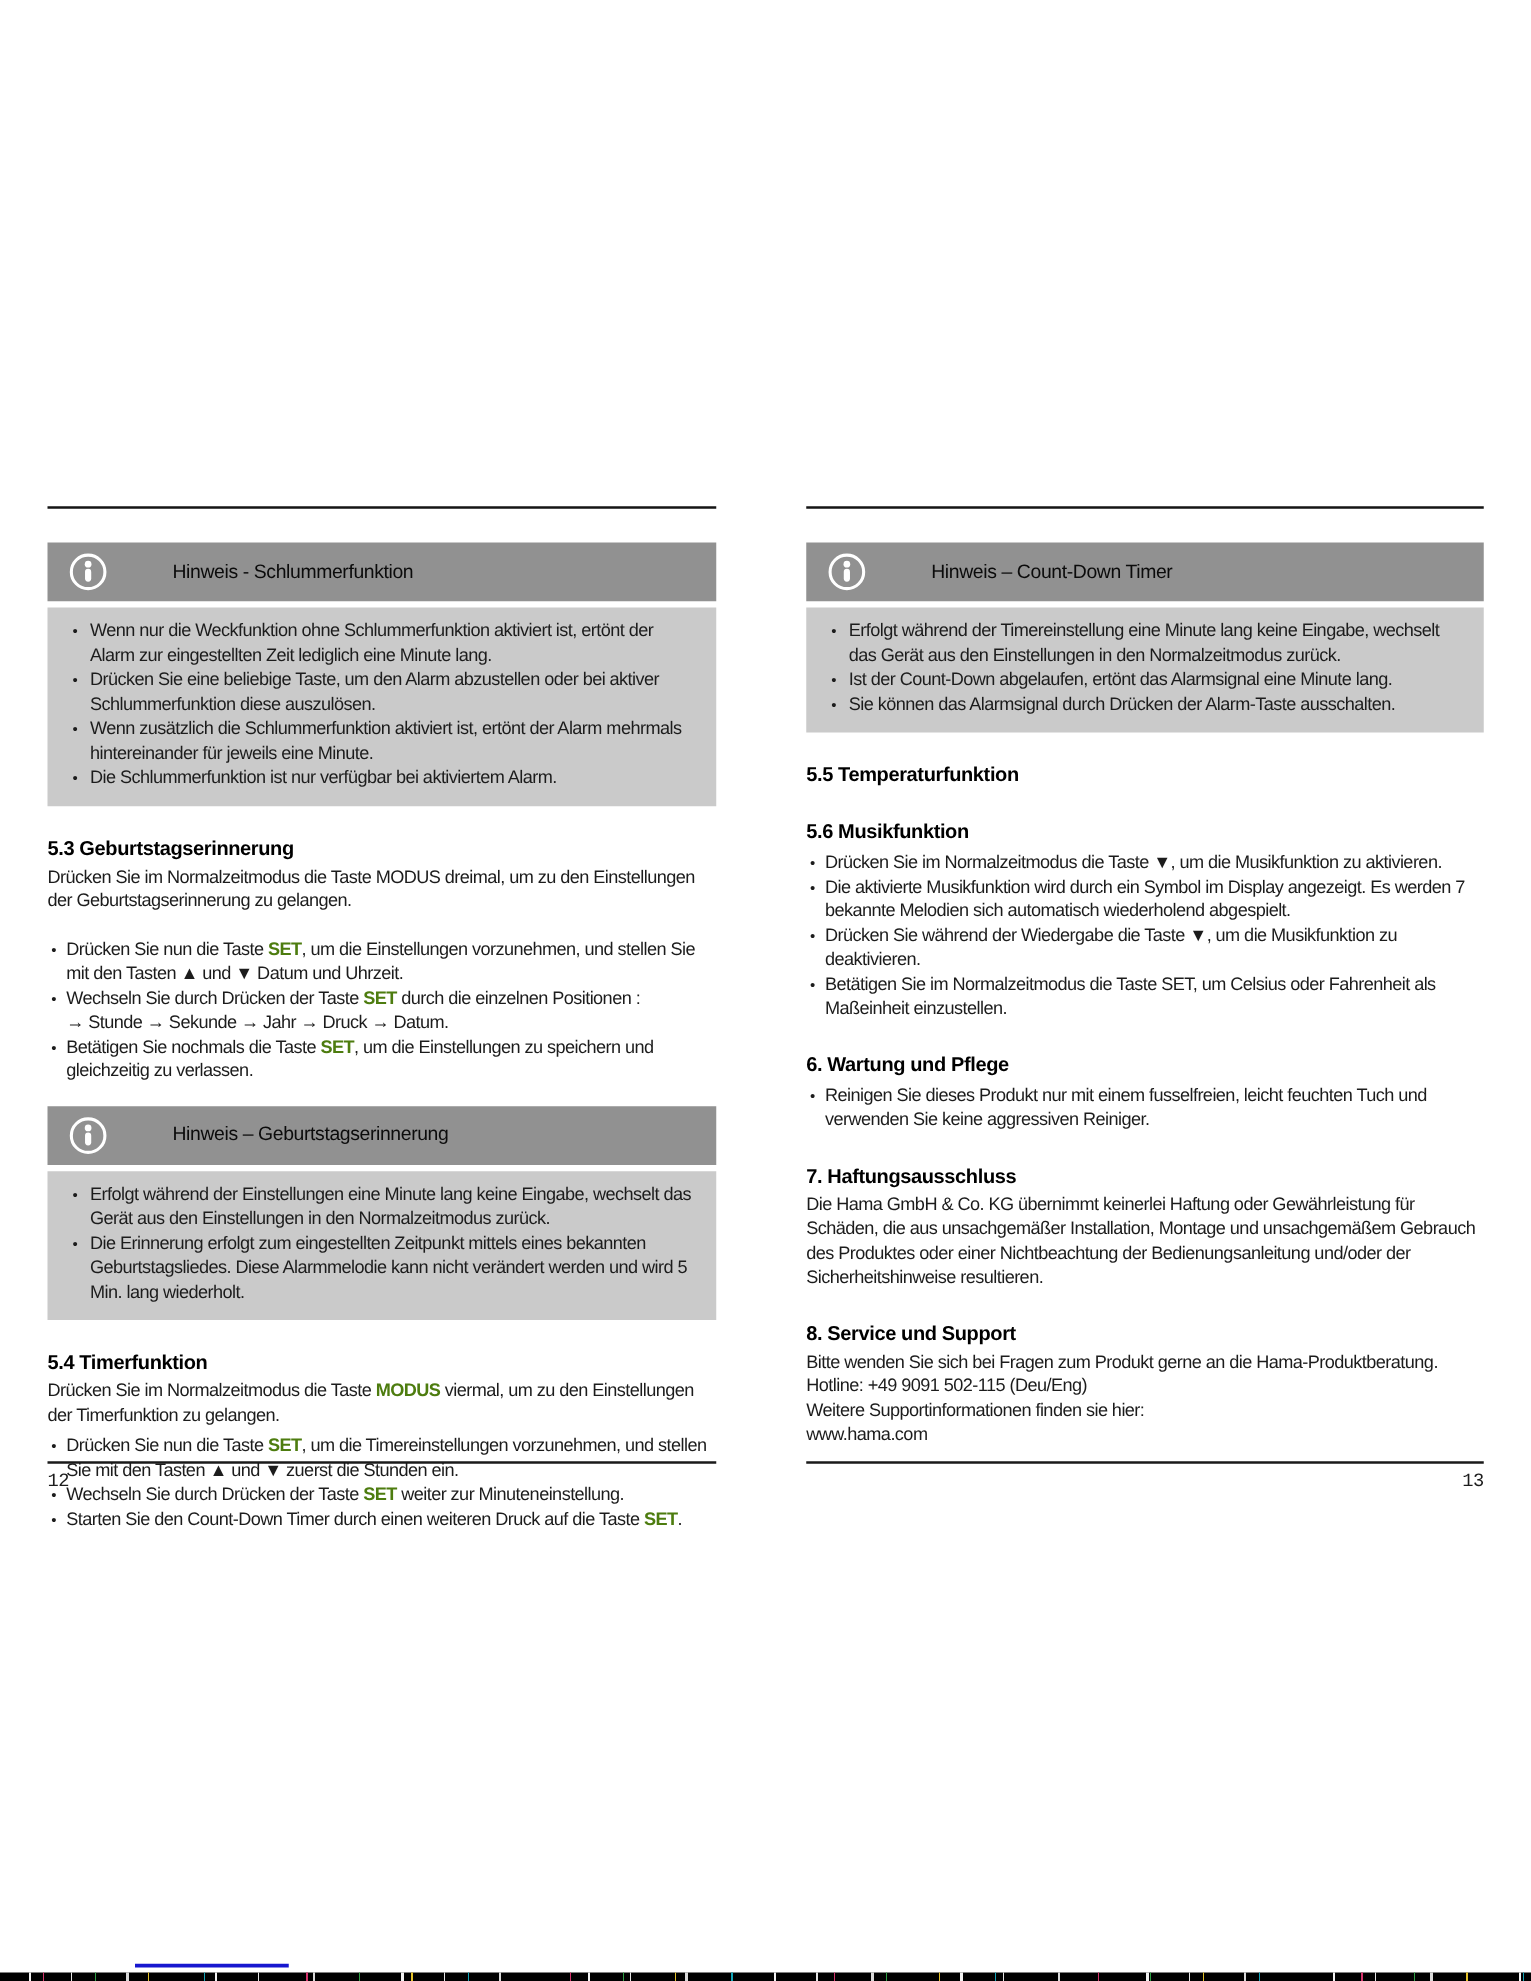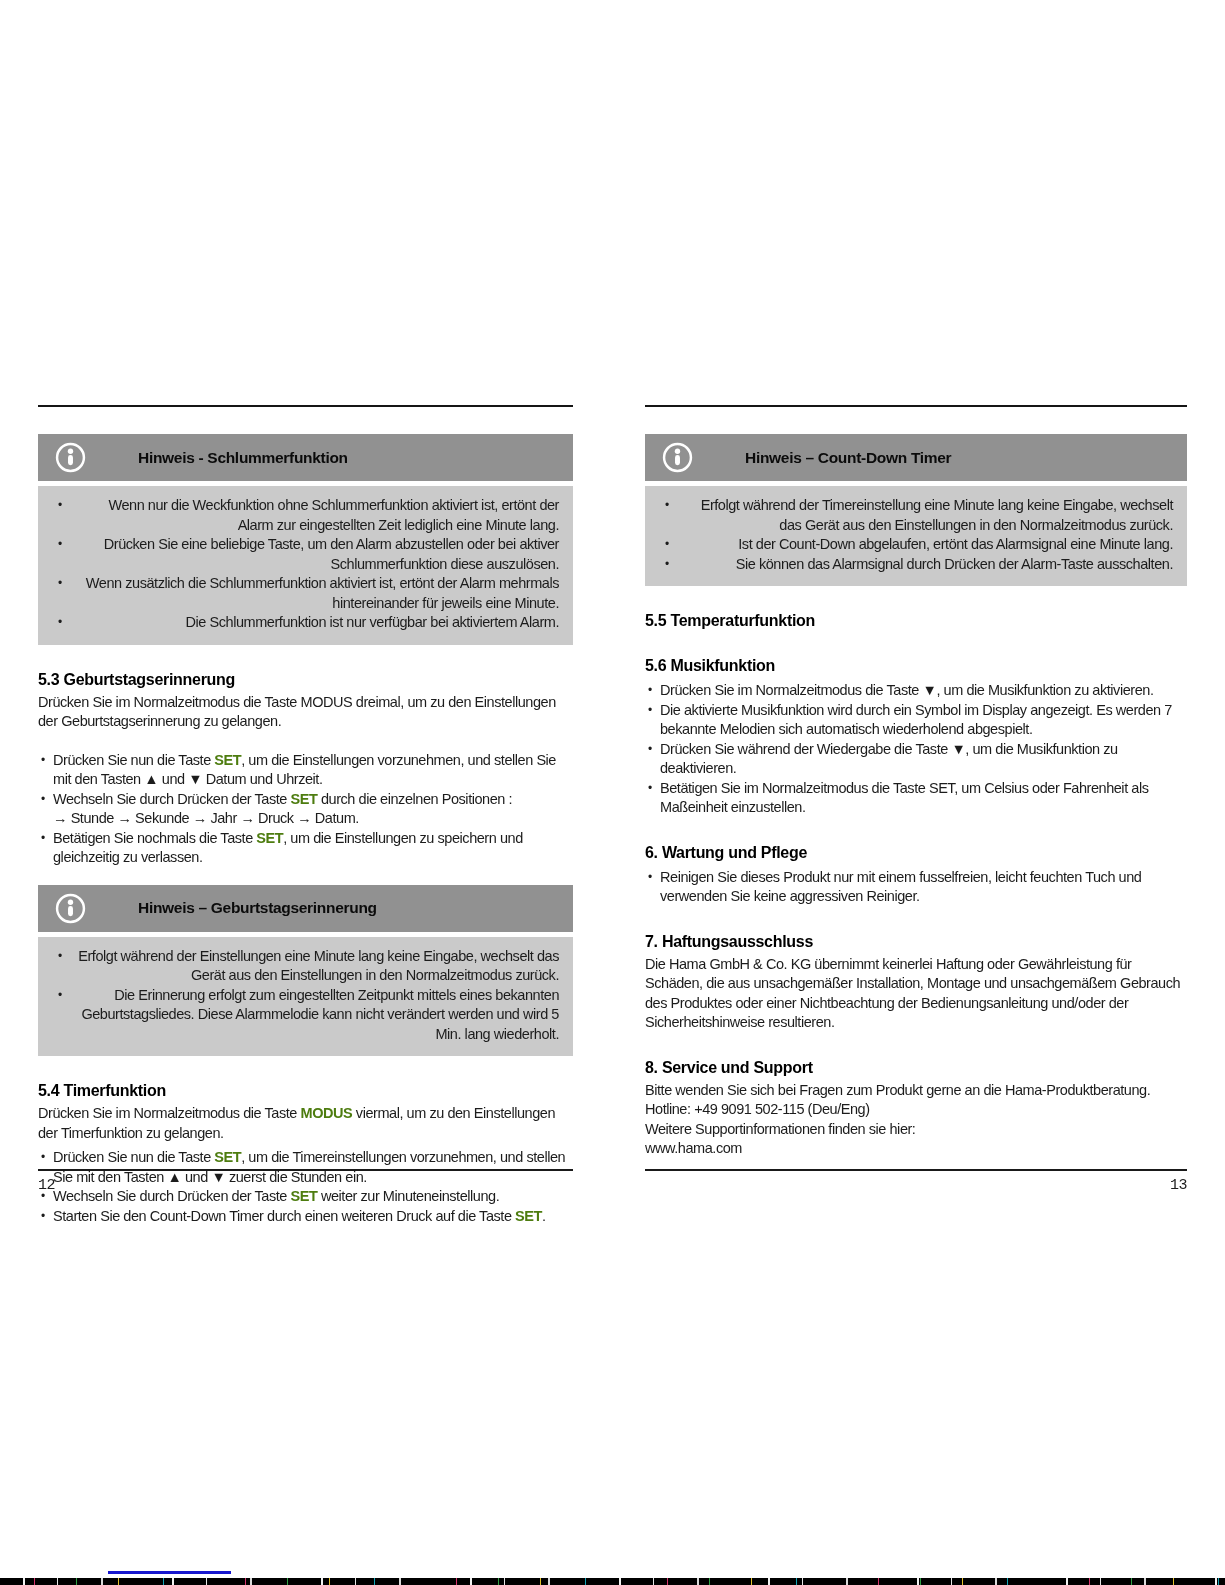--- a/index.html
+++ b/index.html
@@ -13,23 +13,23 @@
   .col-left  { left:38px;  width:535px; }
   .col-right { left:645px; width:542px; }
   .top-rule { border-top:2px solid #151515; height:0; }
 
   
   .note { margin-top:27px; }
   .note-header {
     background:#919191; height:47px;
     display:flex; align-items:center; padding-left:17px;
   }
-  .note-title { font-weight:bold; font-size:15.5px; color:#0b0b0b; margin-left:52px; letter-spacing:-0.3px; }
+  .note-title { font-weight:normal; font-size:15.5px; color:#0b0b0b; margin-left:52px; letter-spacing:-0.3px; }
   .info-badge { width:31px; height:31px; display:block; flex:0 0 auto; }
-  .note-body { background:#cacaca; margin-top:5px; padding:10px 14px 12px 18px;text-align:right; }
+  .note-body { background:#cacaca; margin-top:5px; padding:10px 14px 12px 18px; }
 
   ul { margin:0; padding:0; list-style:none; }
   li { position:relative; }
   .note-body li { padding-left:16px; }
   .note-body li::before { content:"•"; position:absolute; left:2px; top:0; font-size:12px; }
   .section li { padding-left:15px; }
   .section li::before { content:"•"; position:absolute; left:3px; top:0; font-size:12px; }
 
   .section { margin-top:25px; }
   .section h3 {

